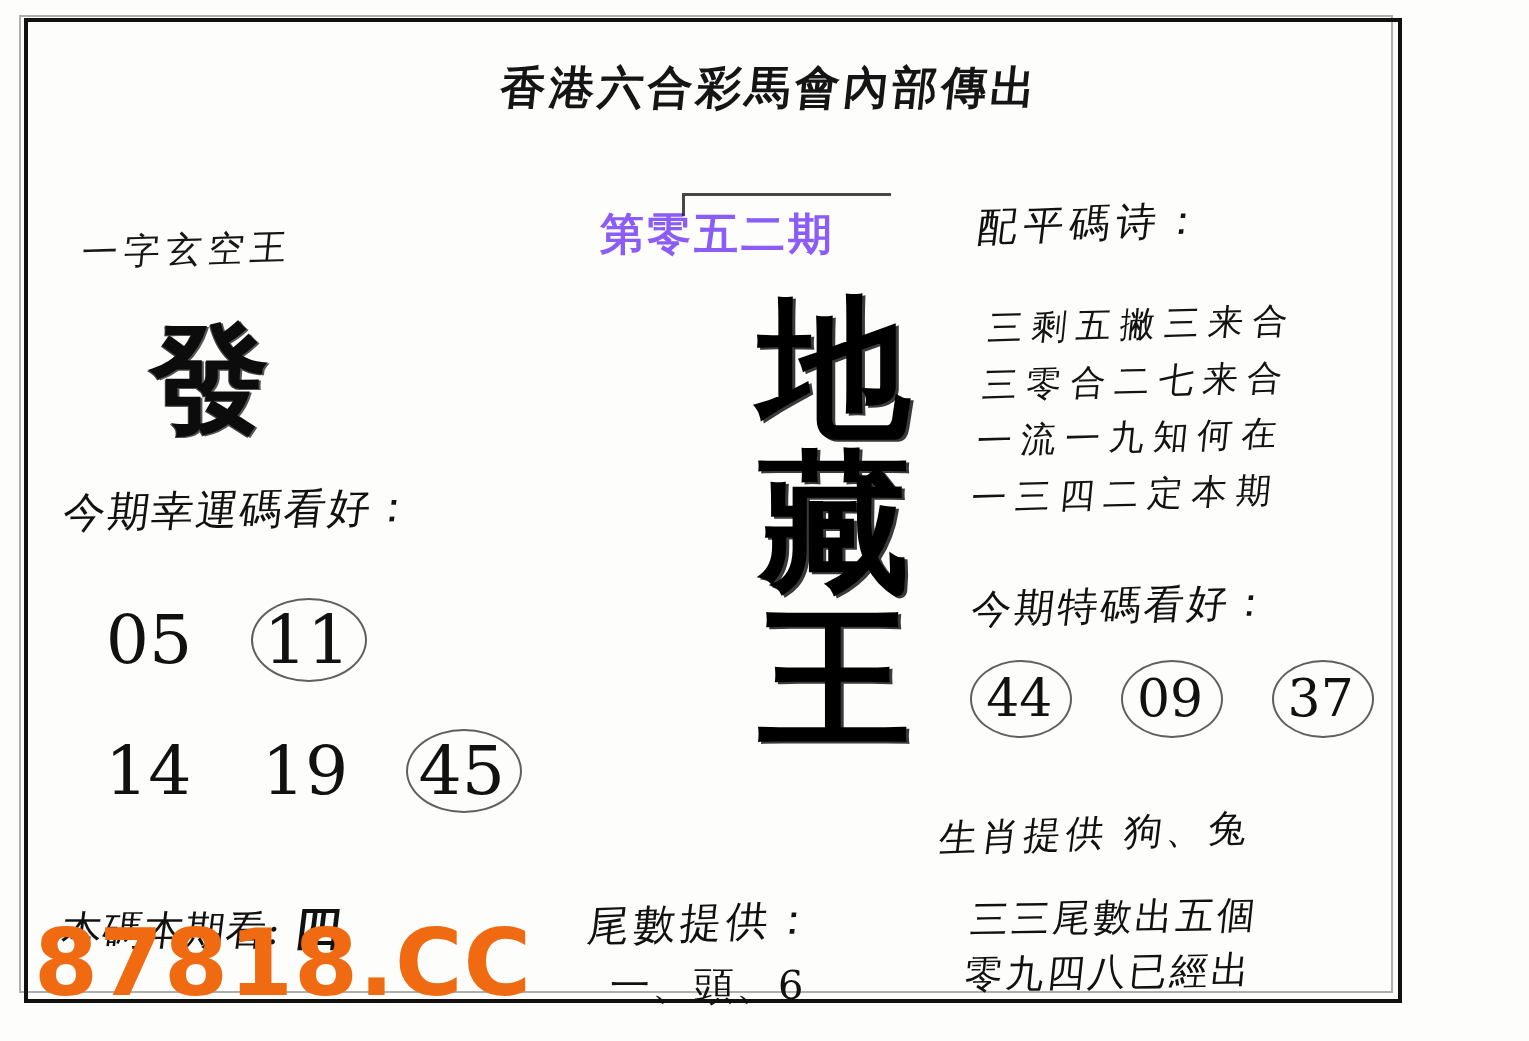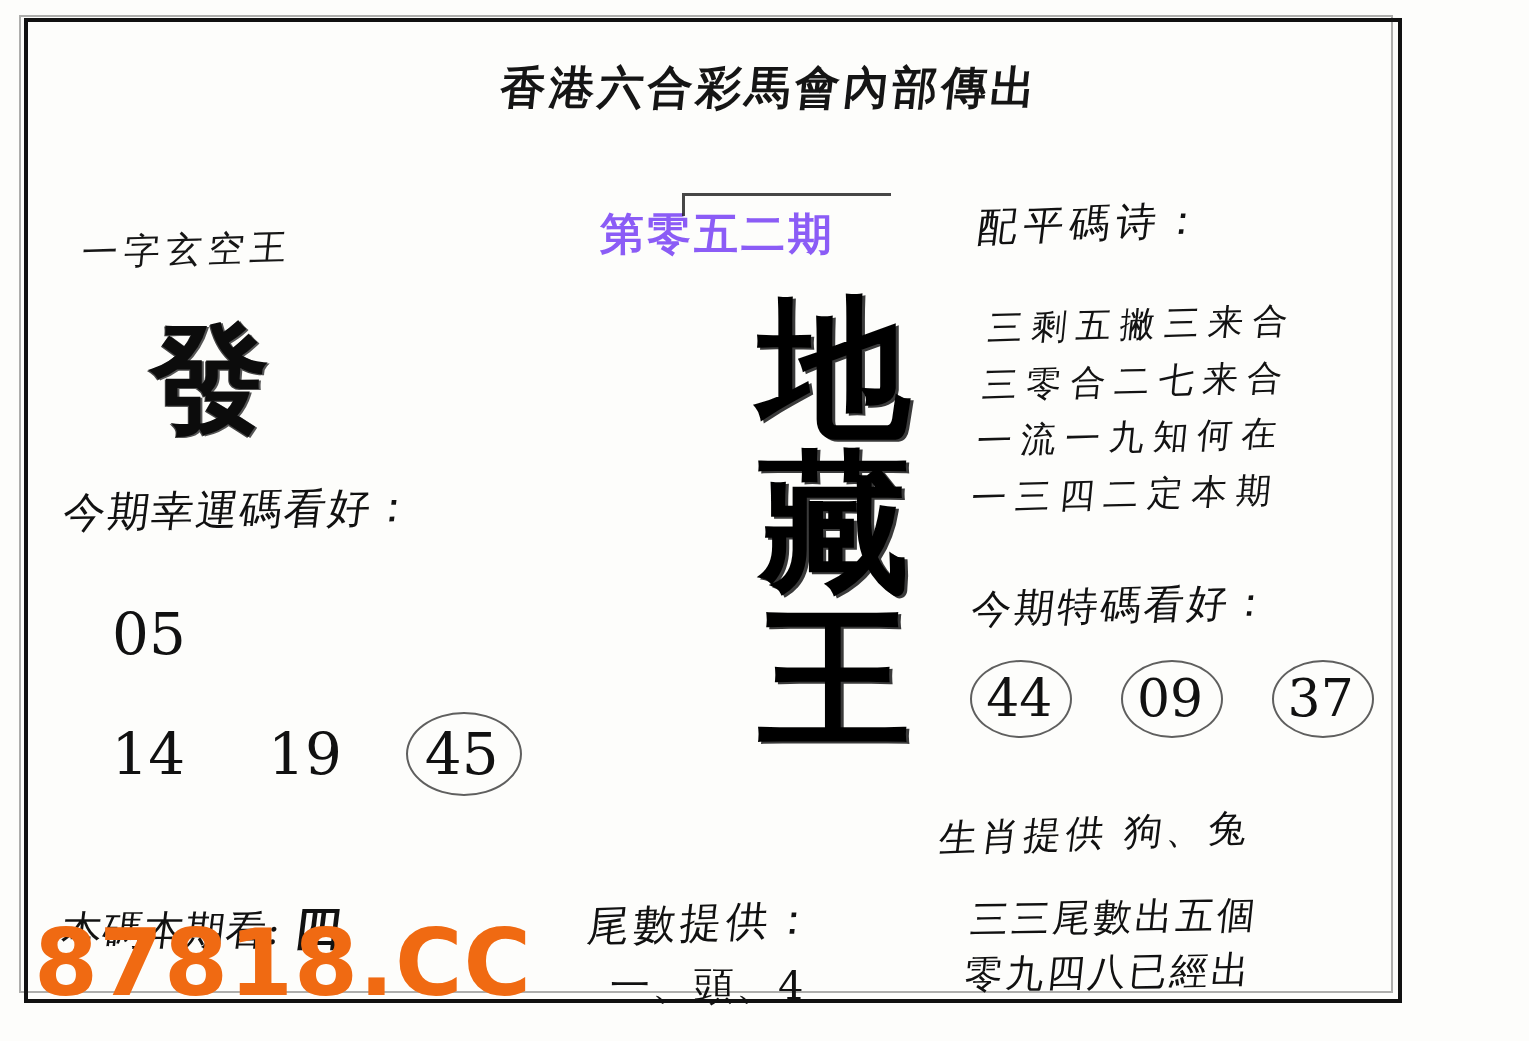--- a/index.html
+++ b/index.html
@@ -91,21 +91,21 @@
   }
   .num-row {
     display: flex;
     margin-bottom: 52px;
   }
   .num-cell {
     width: 158px;
     text-align: center;
     position: relative;
     font-family: "DejaVu Serif", serif;
-    font-size: 58px;
+    font-size: 68px;
     color: #111;
   }
   .num-cell.circled::before {
     content: "";
     position: absolute;
     left: 50%;
     top: 50%;
     width: 112px;
     height: 80px;
     margin-left: -56px;
@@ -290,37 +290,38 @@
 
   <div class="header-title">香港六合彩馬會內部傳出</div>
 
   <div class="left-sub">一字玄空王</div>
   <div class="fa-char">發</div>
   <div class="lucky-label">今期幸運碼看好：</div>
 
   <div class="num-grid">
     <div class="num-row">
       <div class="num-cell">05</div>
+      <div class="num-cell circled">11</div>
     </div>
     <div class="num-row">
       <div class="num-cell">14</div>
       <div class="num-cell">19</div>
       <div class="num-cell circled">45</div>
     </div>
   </div>
 
   <div class="bottom-left-note">
     <span>本碼本期看:</span>
     <span class="hit">四</span>
   </div>
 
   <div class="issue-label">第零五二期</div>
   <div class="big-name">地藏王</div>
   <div class="tail-label">尾數提供：</div>
-  <div class="tail-values">一、頭、4</div>
+  <div class="tail-values">一、頭、6</div>
 
   <div class="poem-title">配平碼诗：</div>
   <div class="poem-lines">
     <div>三剩五撇三来合</div>
     <div>三零合二七来合</div>
     <div>一流一九知何在</div>
     <div>一三四二定本期</div>
   </div>
 
   <div class="special-label">今期特碼看好：</div>

